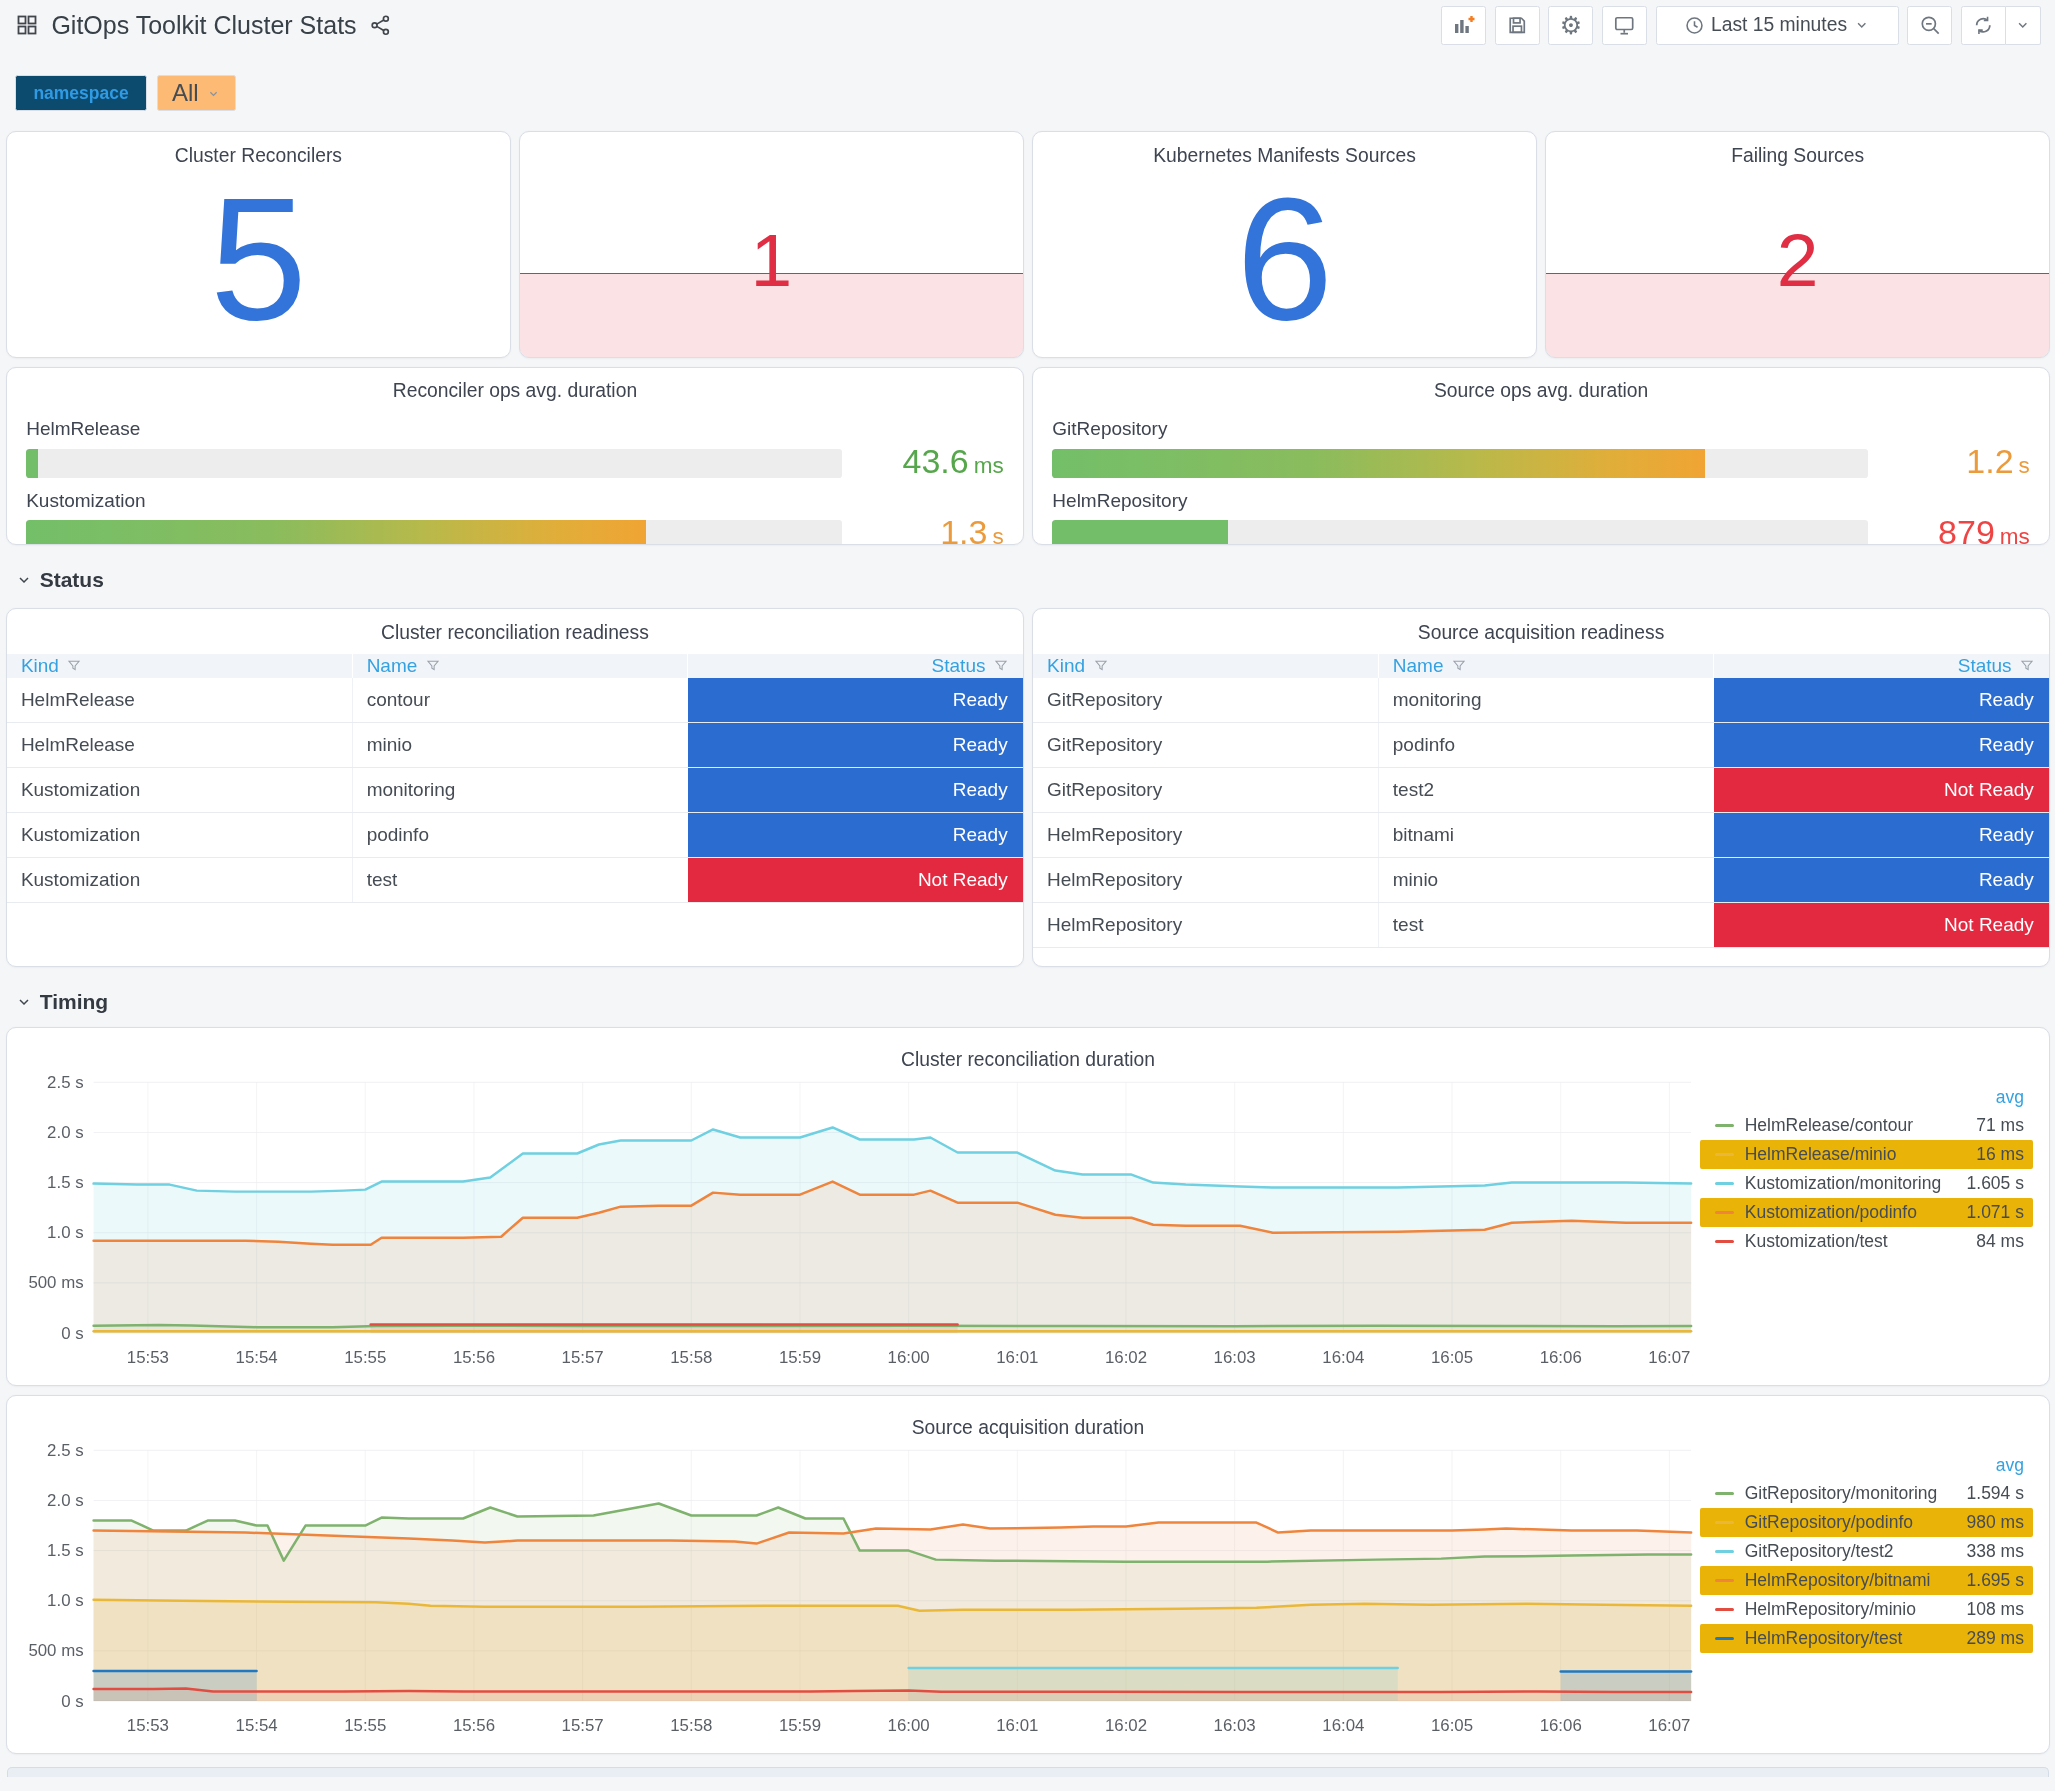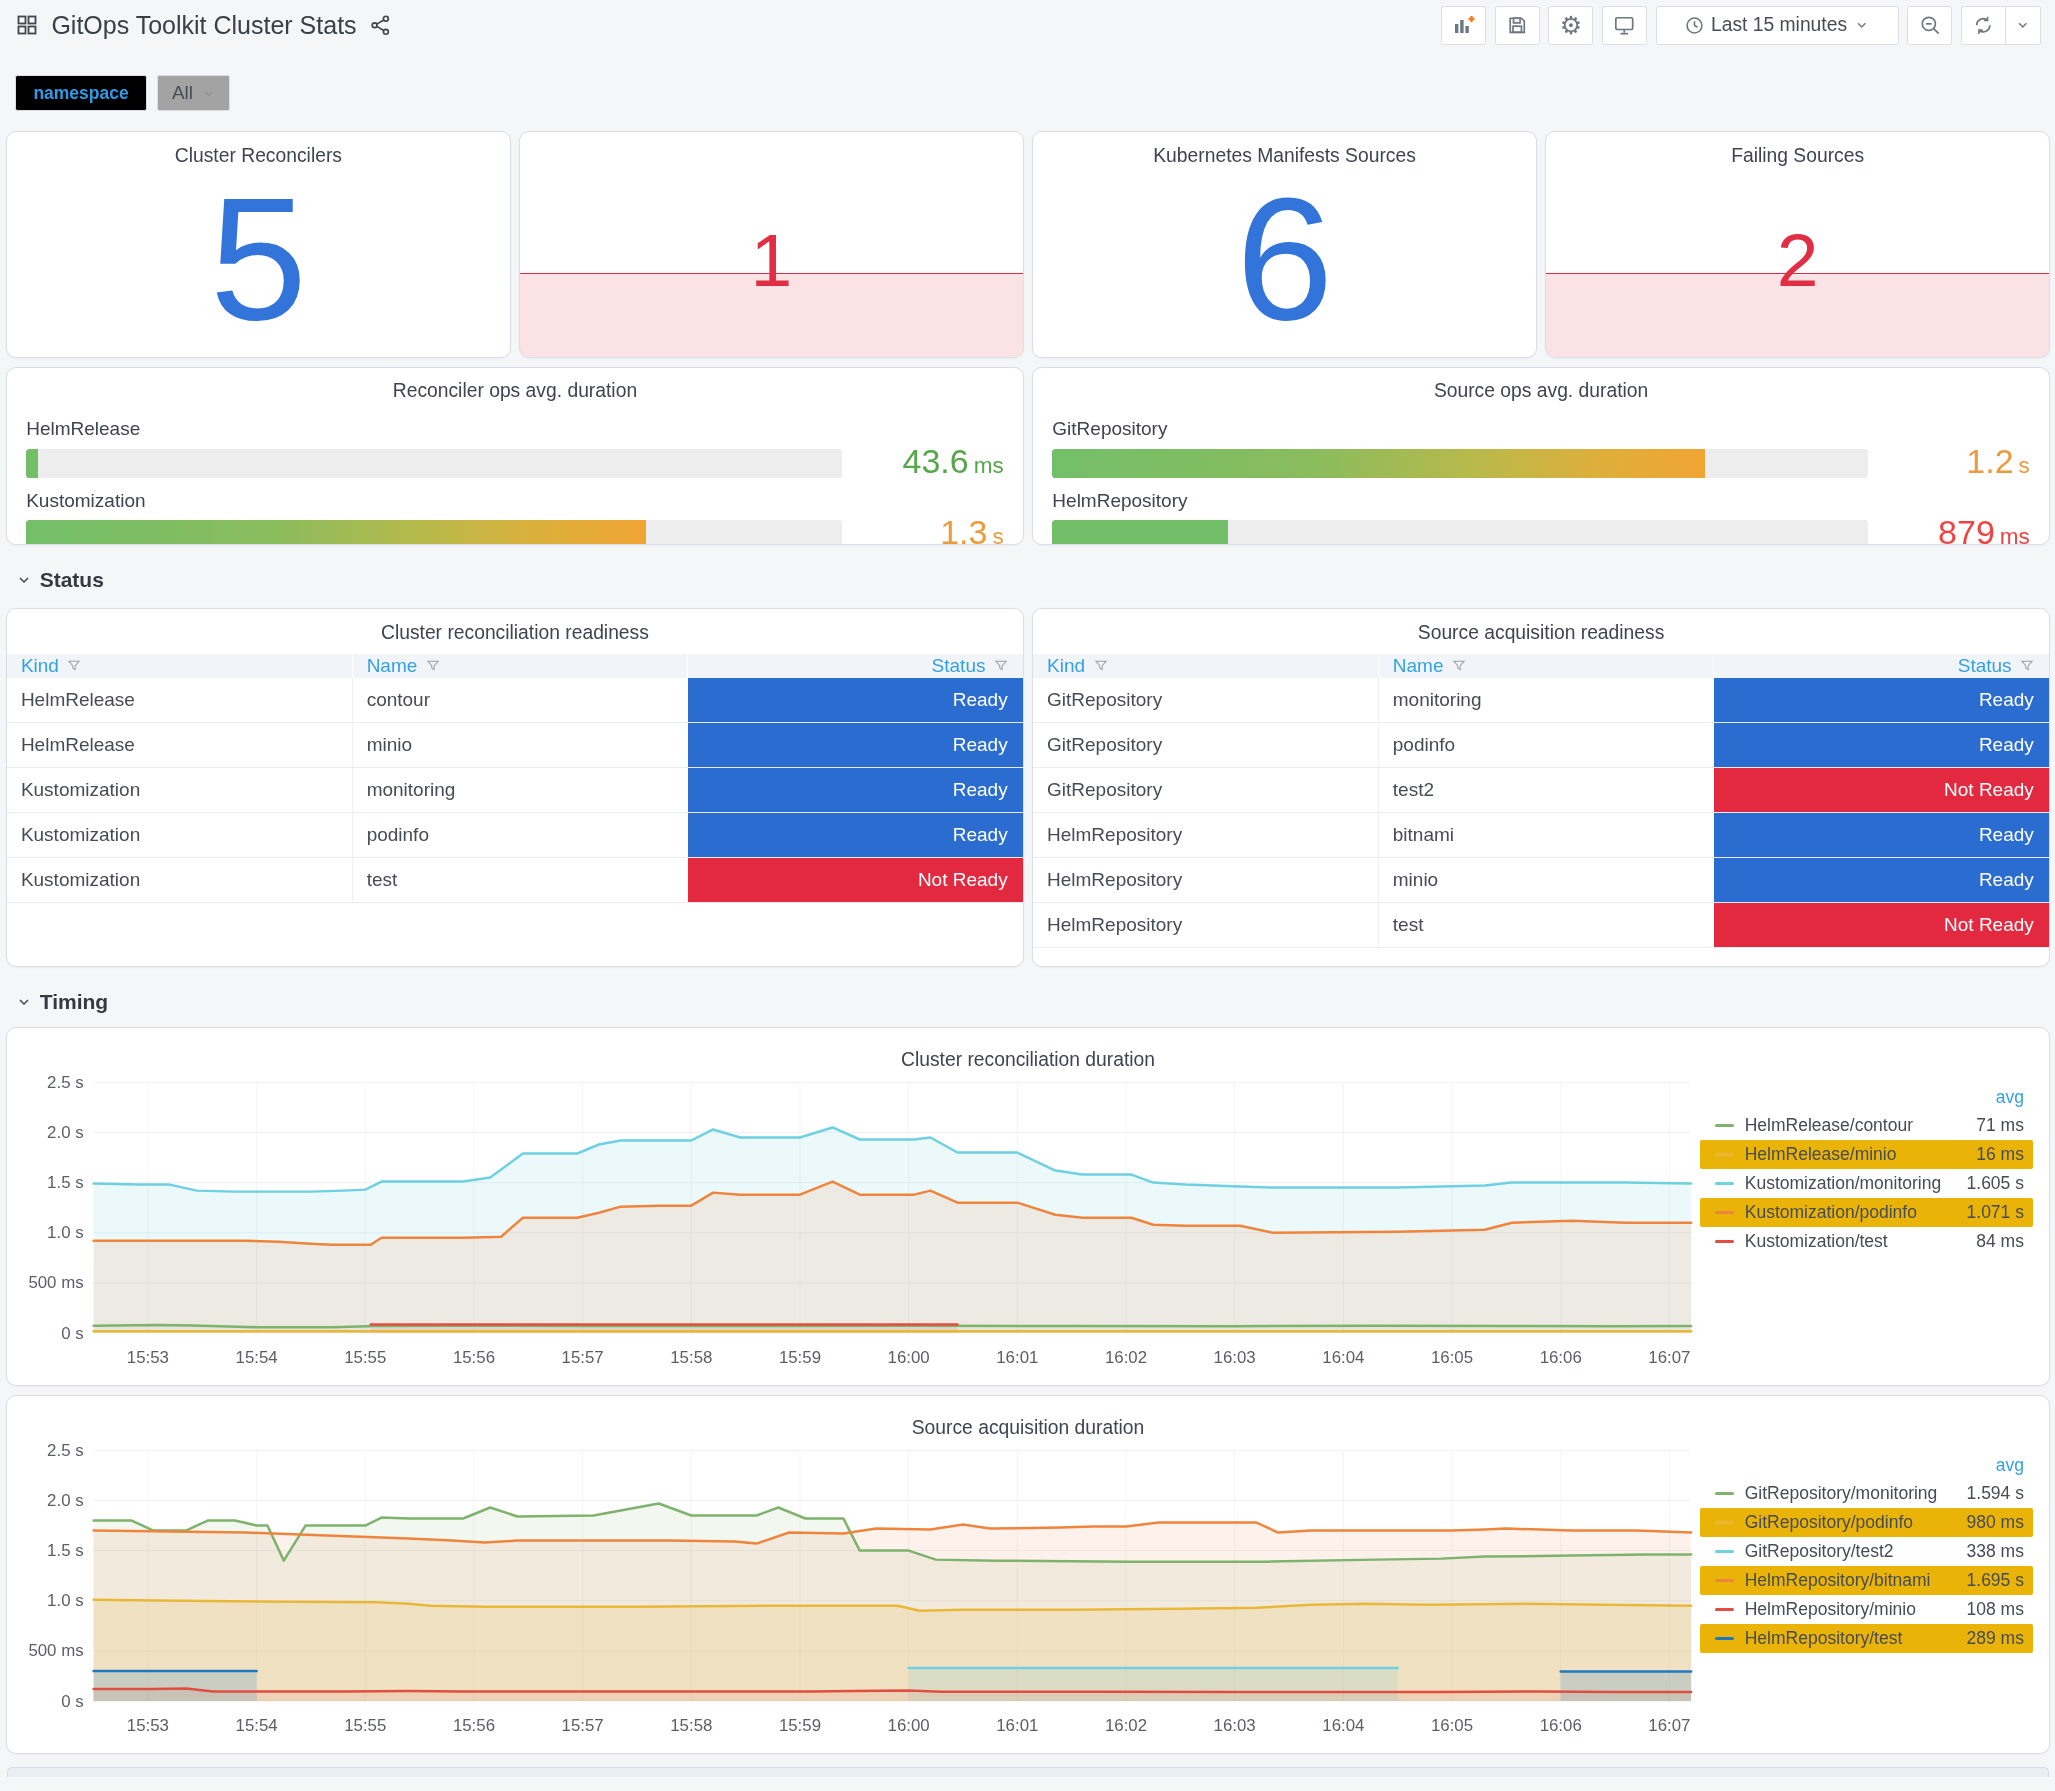--- a/index.html
+++ b/index.html
@@ -16,24 +16,24 @@
           color:#6e767f; cursor:pointer; }
   .tbtn.time { padding:0 27px; font-size:19.3px; color:#464c54; }
   .btn-group { display:inline-flex; margin-left:8.7px; }
   .btn-group .tbtn { margin-left:0; }
   .btn-group .tbtn:first-child { border-radius:2.5px 0 0 2.5px; }
   .btn-group .tbtn:last-child { border-radius:0 2.5px 2.5px 0; border-left:none; min-width:35px; }
   .gear-glyph { font-size:25px; line-height:1; color:#6e767f; }
 
   
   .filter-row { display:flex; gap:10px; margin:30px 0 0 8.7px; }
-  .var-label { height:36px; padding:0 17.5px; background:#000000; border:0.6px solid #d9dee7; border-radius:2.5px;
+  .var-label { height:36px; padding:0 17.5px; background:#0c4a6e; border:0.6px solid #d9dee7; border-radius:2.5px;
                display:flex; align-items:center; color:#2f9be5; font-size:17.5px; font-weight:700; }
-  .var-value { height:36px; padding:0 13.7px; background:#a3a3a3; border:0.6px solid #d9dee7; border-radius:2.5px;
-               display:flex; align-items:center; gap:7.5px; color:#464c54; font-size:19px; }
+  .var-value { height:36px; padding:0 13.7px; background:#fdba74; border:0.6px solid #d9dee7; border-radius:2.5px;
+               display:flex; align-items:center; gap:7.5px; color:#464c54; font-size:24px; }
 
   
   .panel { background:#fff; border:0.6px solid #d9dee7; border-radius:10px; box-shadow:0 0.6px 1.9px rgba(0,0,0,.04);
            position:relative; overflow:hidden; }
   .panel-title { text-align:center; font-size:19.3px; font-weight:500; color:#3e4450; padding-top:12.5px; }
 
   .stats-row { display:grid; grid-template-columns:repeat(4,1fr); gap:8.7px; height:227px; margin-top:20px; }
   .stat-value-blue { position:absolute; left:0; right:0; top:56%; transform:translateY(-50%);
                      text-align:center; font-size:175px; font-weight:500; color:#3274d9; line-height:1; }
   .stat-fill { position:absolute; left:0; right:0; bottom:0; height:37.5%;

